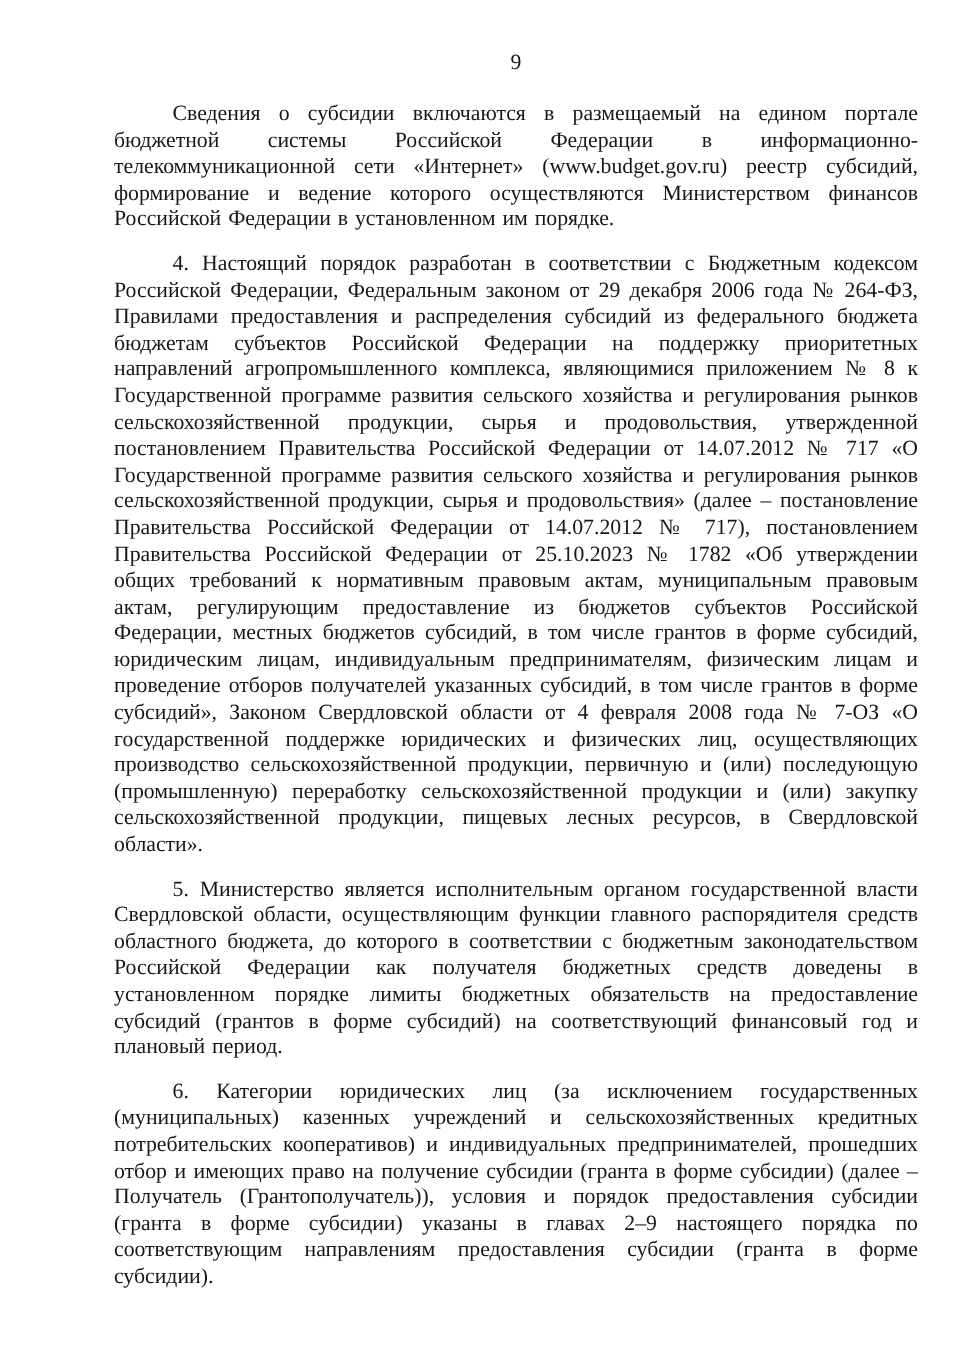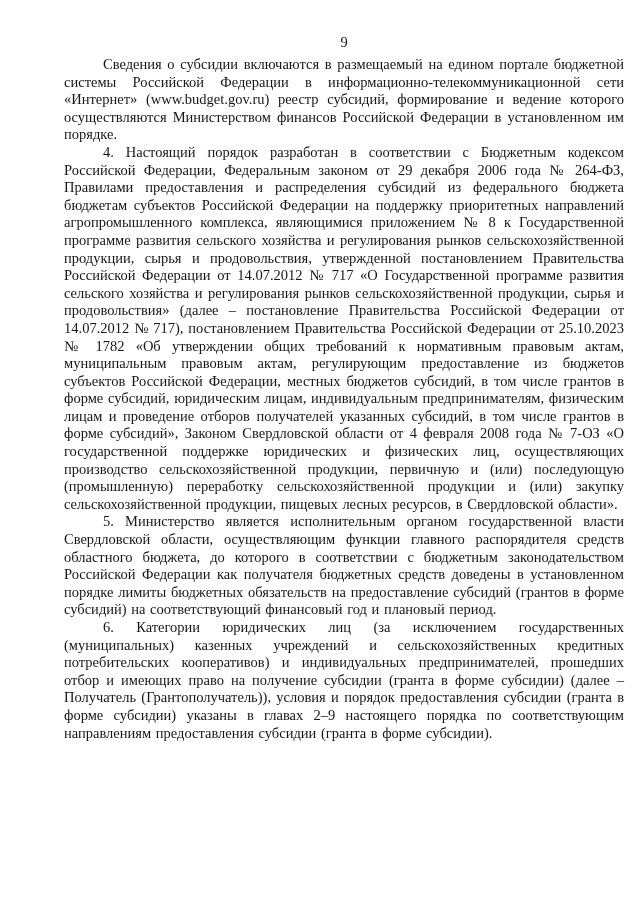--- a/index.html
+++ b/index.html
@@ -26,21 +26,21 @@
     line-height: 18px;
     color: #161616;
   }
   .content {
     position: absolute;
     top: 56px;
     left: 64px;
     width: 560px;
   }
   .content p {
-    margin: 0;
+    margin: 12px;
     padding: 0;
     font-size: 14.5px;
     line-height: 17.6px;
     text-align: justify;
     text-indent: 39px;
     word-spacing: 1px;
     color: #161616;
   }
 </style>
 </head>

